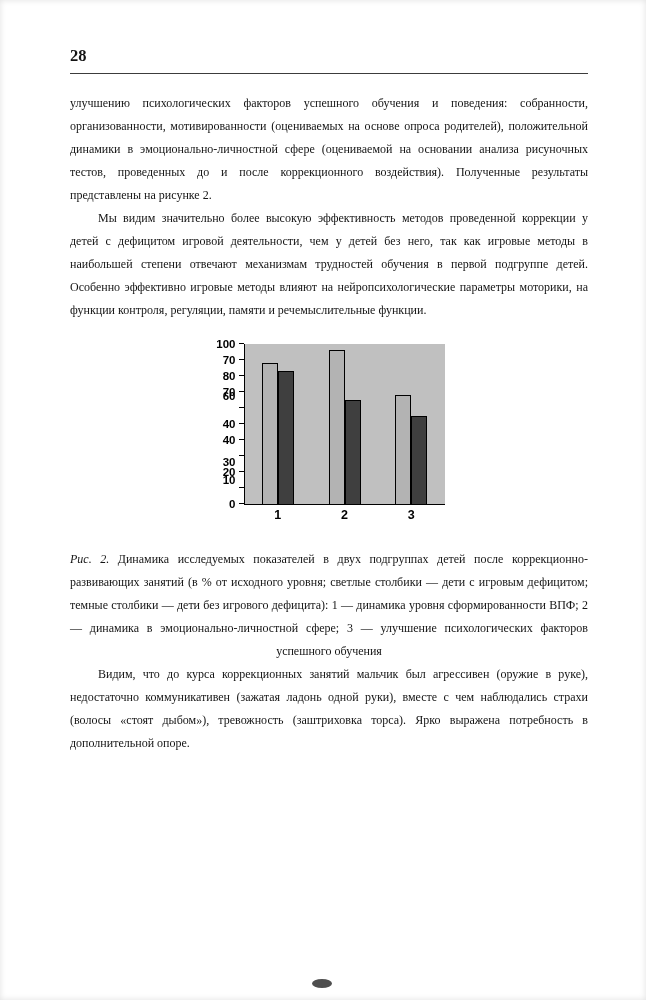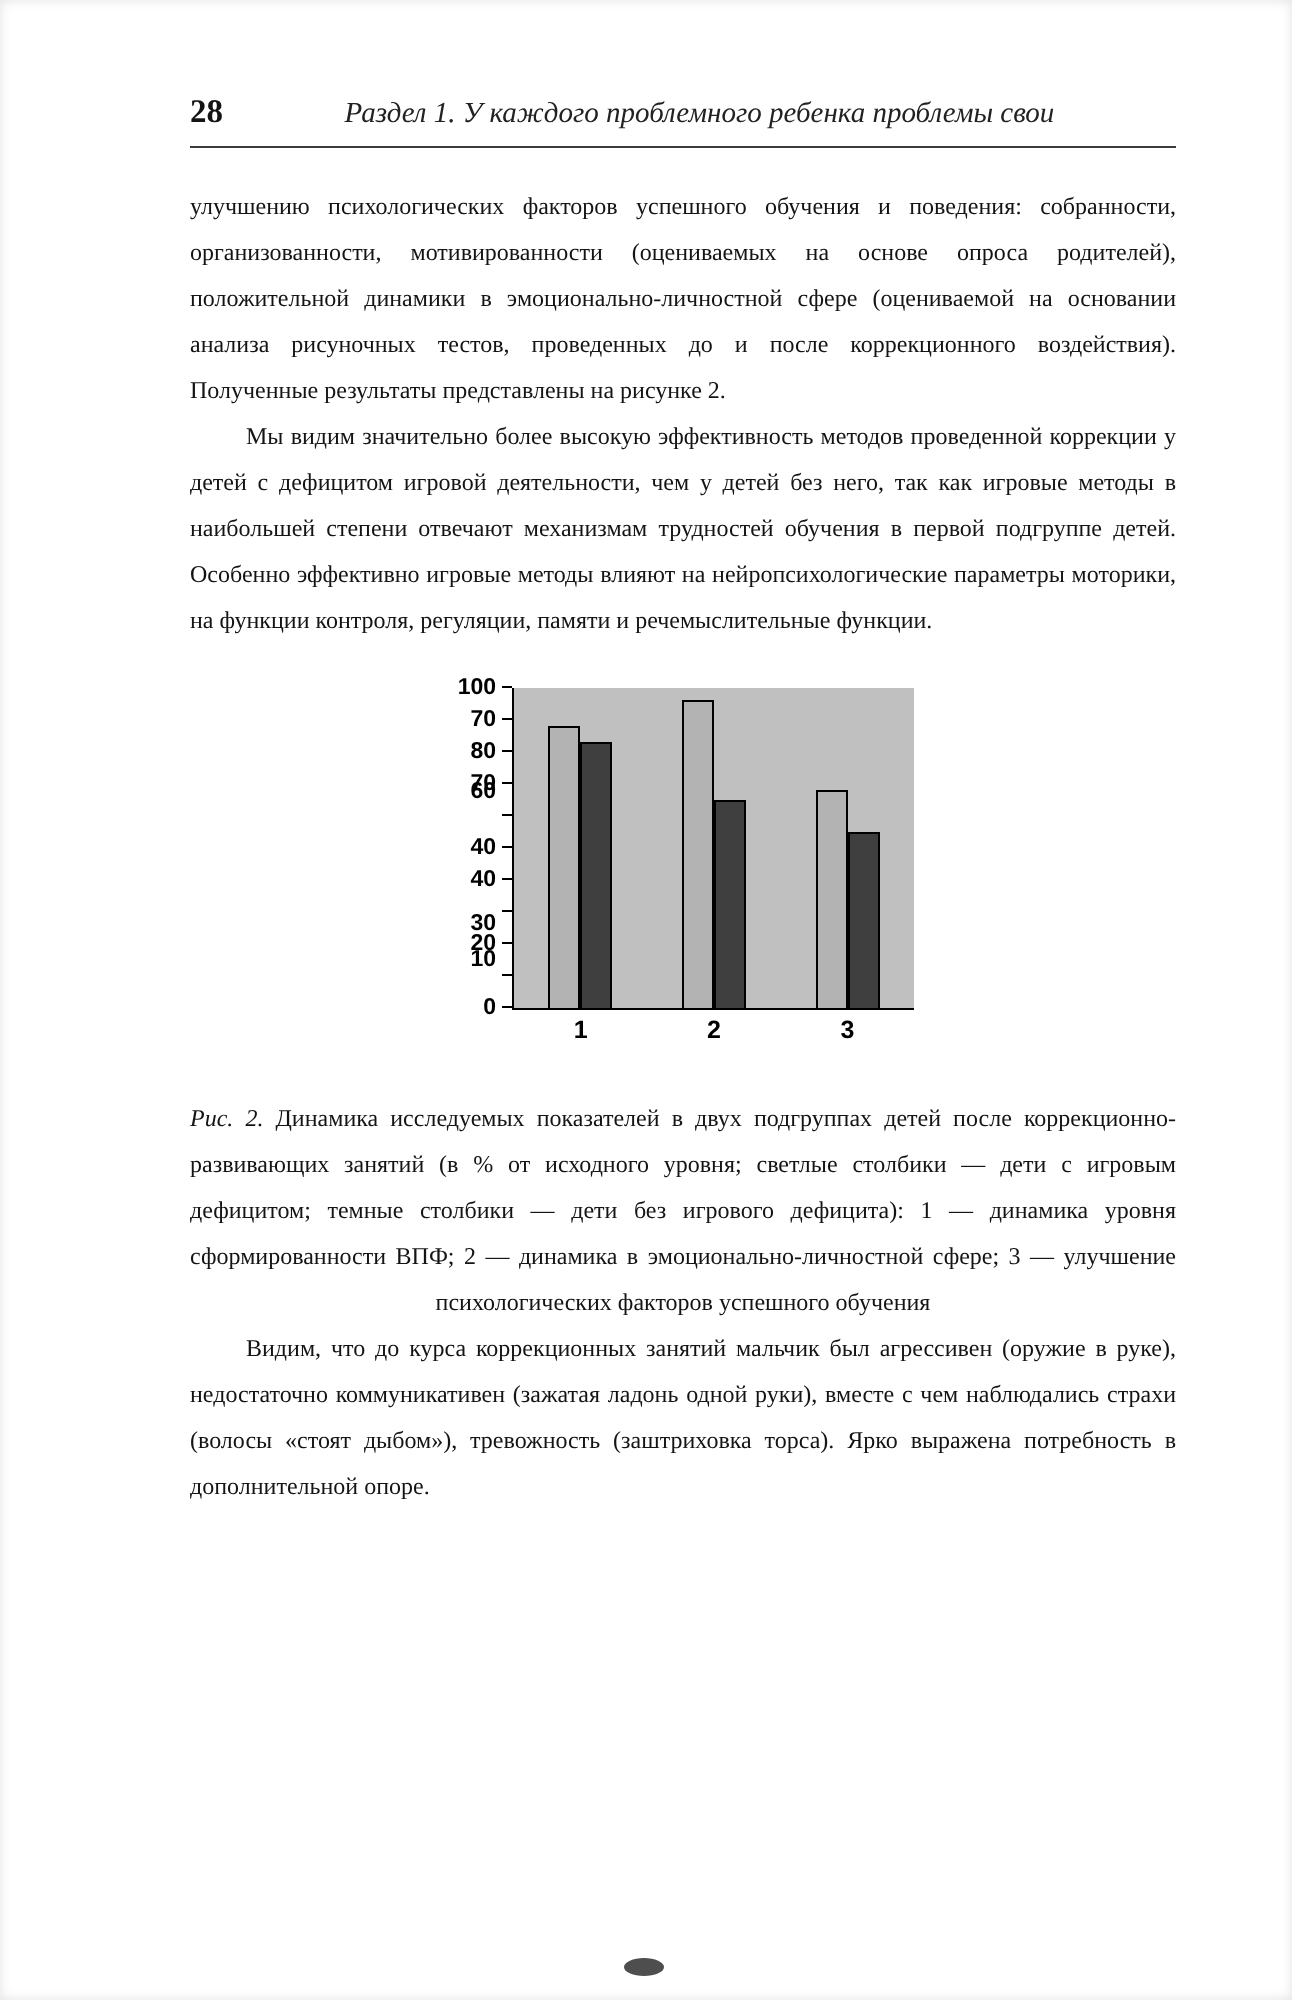--- a/index.html
+++ b/index.html
@@ -6,21 +6,21 @@
   html,body { width:646px; height:1000px; }
   body {
     background:#e9e9e7;
     font-family:"Liberation Serif", serif;
     color:#141414;
   }
   .page {
     position:relative;
     width:646px; height:1000px;
     background:#ffffff;
-    padding:46px 58px 0 95px;
+    padding:46px 58px 0 70px;
     box-shadow:inset 0 0 6px rgba(0,0,0,0.12);
     overflow:hidden;
   }
   
   .running-head {
     display:flex; align-items:baseline;
     border-bottom:1.5px solid #3c3c3c;
     padding-bottom:7px;
     margin-bottom:18px;
   }
@@ -84,21 +84,20 @@
     background:#2f2f2f; opacity:.85;
   }
 </style>
 </head>
 <body>
 
 <div class="page">
 
   <div class="running-head">
     <span class="page-num">28</span>
-    <span class="running-title">Раздел 1. У каждого проблемного ребенка проблемы свои</span>
   </div>
 
   <div class="body-text">
     <p>улучшению психологических факторов успешного обучения и поведения: собранности, организованности, мотивированности (оцениваемых на основе опроса родителей), положительной динамики в эмоционально-личностной сфере (оцениваемой на основании анализа рисуночных тестов, проведенных до и после коррекционного воздействия). Полученные результаты представлены на рисунке 2.</p>
     <p class="indent">Мы видим значительно более высокую эффективность методов проведенной коррекции у детей с дефицитом игровой деятельности, чем у детей без него, так как игровые методы в наибольшей степени отвечают механизмам трудностей обучения в первой подгруппе детей. Особенно эффективно игровые методы влияют на нейропсихологические параметры моторики, на функции контроля, регуляции, памяти и речемыслительные функции.</p>
 
     <div class="figure">
       <div class="chart">
         <div class="chart-inner">
           <div class="y-axis">

